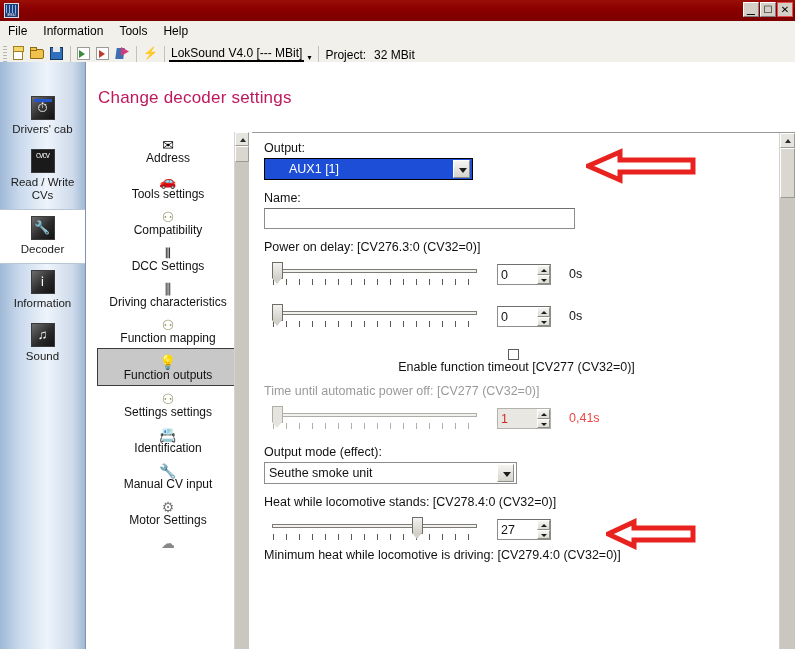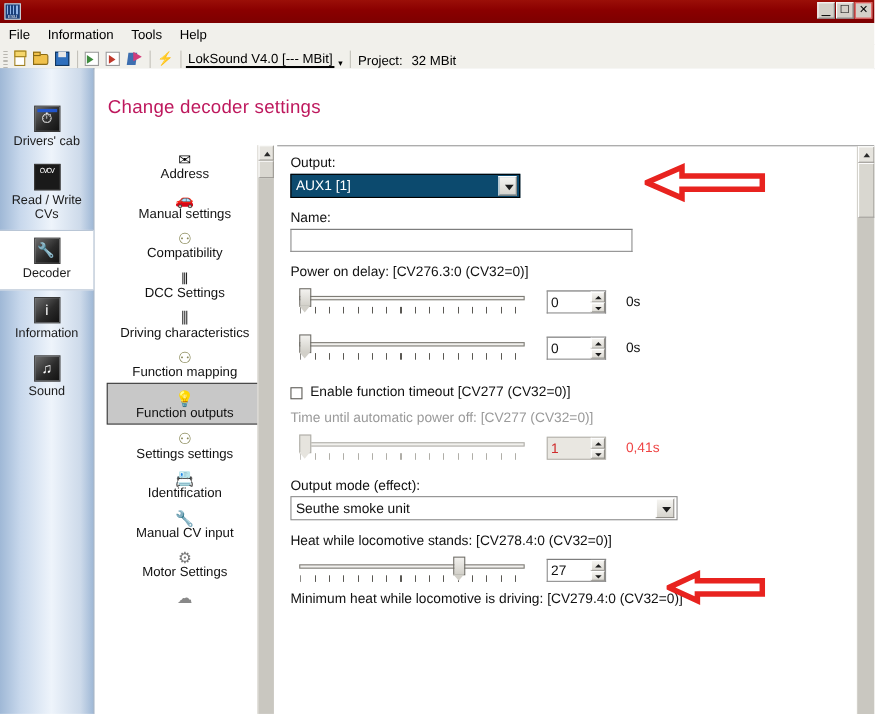--- a/index.html
+++ b/index.html
@@ -185,21 +185,21 @@
     padding:8px 10px 0 12px;box-sizing:border-box;overflow:hidden;
   }
   .lbl{font-size:12.5px;color:#111;margin:0 0 3px;}
   .lbl.dim{color:#9a9a9a;}
   .gap{height:11px;}
 
   .combo{
     position:relative;height:22px;box-sizing:border-box;
     border:1px solid #8d8d8d;background:#fff;display:flex;align-items:center;
   }
-  .combo.selected{background:#0c4a6e;border-color:#000;}
+  .combo.selected{background:#1d4ed8;border-color:#000;padding-left:20px;}
   .combo .ctext{flex:1;padding-left:4px;font-size:12.5px;color:#111;white-space:nowrap;}
   .combo.selected .ctext{color:#fff;}
   .combo .cbtn{
     width:17px;height:18px;margin-right:2px;flex:none;position:relative;
     background:linear-gradient(to bottom,#f6f5f2,#d6d4cd);
     border:1px solid #fff;border-right-color:#8f8d87;border-bottom-color:#8f8d87;
     box-sizing:border-box;
   }
   .combo .cbtn:after{
     content:"";position:absolute;left:5px;top:7px;
@@ -248,21 +248,21 @@
     border:1px solid #fff;border-right-color:#8f8d87;border-bottom-color:#8f8d87;
     box-sizing:border-box;position:relative;
   }
   .spin .sb.up:after{content:"";position:absolute;left:3px;top:3px;
     border-left:3px solid transparent;border-right:3px solid transparent;border-bottom:3px solid #1c1c1c;}
   .spin .sb.dn:after{content:"";position:absolute;left:3px;top:3px;
     border-left:3px solid transparent;border-right:3px solid transparent;border-top:3px solid #1c1c1c;}
   .unit{margin-left:18px;margin-top:8px;font-size:12.5px;color:#111;flex:none;}
   .unit.dim{color:#ef4444;}
 
-  .cbrow{display:flex;align-items:flex-end;margin-top:4px;}
+  .cbrow{display:flex;align-items:center;margin-top:4px;flex-direction:column;}
   .cbox{
     width:11px;height:11px;border:1px solid #5e5c57;background:#fff;
     box-sizing:border-box;margin-right:7px;flex:none;
   }
   .cbl{font-size:12.5px;color:#111;}
 
   
   .formscroll{
     position:absolute;right:0;top:0;width:15px;height:578px;background:#efeee9;
     border-left:1px solid #d3d1cb;
@@ -370,21 +370,21 @@
 
     <div class="page-title">Change decoder settings</div>
 
     <div class="catpanel">
       <div class="cat">
         <div class="cat-ico"><i>✉</i></div>
         <div class="cat-txt">Address</div>
       </div>
       <div class="cat">
         <div class="cat-ico"><i style="color:#c8a22c">🚗</i></div>
-        <div class="cat-txt">Manual settings</div>
+        <div class="cat-txt">Tools settings</div>
       </div>
       <div class="cat">
         <div class="cat-ico"><i style="color:#8a8a5a">⚇</i></div>
         <div class="cat-txt">Compatibility</div>
       </div>
       <div class="cat">
         <div class="cat-ico"><i>⫴</i></div>
         <div class="cat-txt">DCC Settings</div>
       </div>
       <div class="cat">
@@ -494,21 +494,21 @@
             <div class="sbtns">
               <div class="sb up"></div>
               <div class="sb dn"></div>
             </div>
           </div>
           <div class="unit dim">0,41s</div>
         </div>
 
         <div style="height:12px"></div>
         <div class="lbl">Output mode (effect):</div>
-        <div class="combo" style="width:352px;">
+        <div class="combo" style="width:253px;">
           <div class="ctext">Seuthe smoke unit</div>
           <div class="cbtn"></div>
         </div>
 
         <div class="gap"></div>
         <div class="lbl">Heat while locomotive stands: [CV278.4:0 (CV32=0)]</div>
         <div class="srow">
           <div class="slider">
             <div class="strack"></div>
             <div class="sticks"></div>

